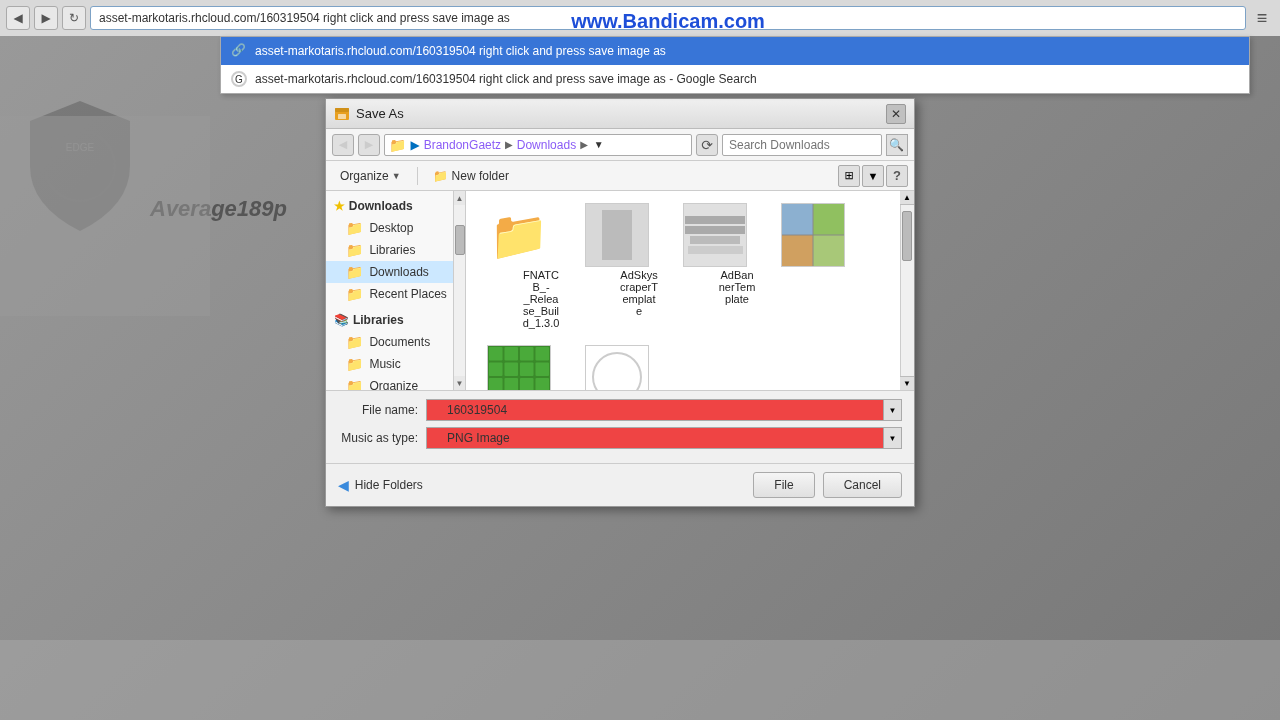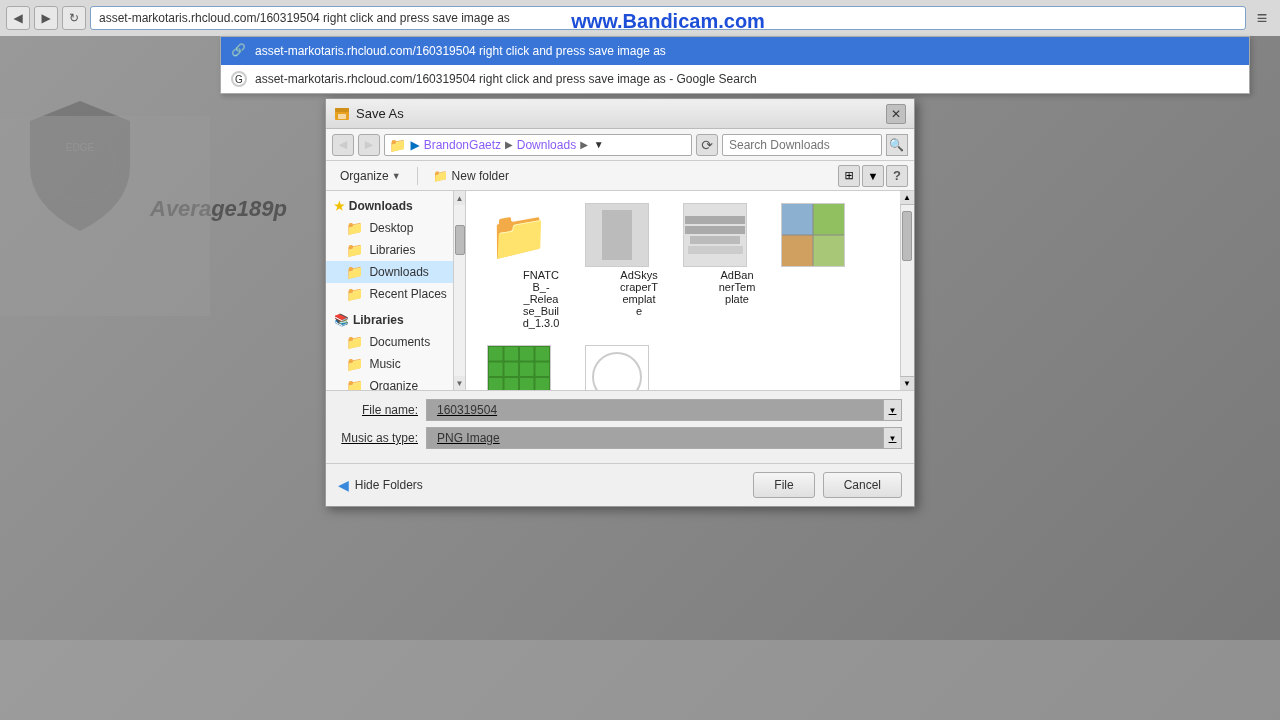--- a/index.html
+++ b/index.html
@@ -481,21 +481,20 @@
       height: 40px;
       background: #b0b0b0;
       border: 1px solid #999;
       border-radius: 2px;
     }
 
     
     .dialog-fields {
       padding: 8px 12px;
       background: #f0f0f0;
-      text-decoration: underline;
     }
 
     .field-row {
       display: flex;
       align-items: center;
       margin-bottom: 6px;
       gap: 8px;
     }
 
     .field-label {
@@ -508,22 +507,22 @@
     .field-input-container {
       flex: 1;
       display: flex;
       align-items: center;
     }
 
     .field-input {
       flex: 1;
       height: 22px;
       border: 1px solid #aaa;
-      background: #a3a3a3;
-      padding: 0 10px;
+      background: #ef4444;
+      padding: 0 20px;
       font-size: 12px;
       color: #333;
     }
 
     .field-dropdown-btn {
       width: 18px;
       height: 22px;
       background: #e0e0e0;
       border: 1px solid #aaa;
       border-left: none;

